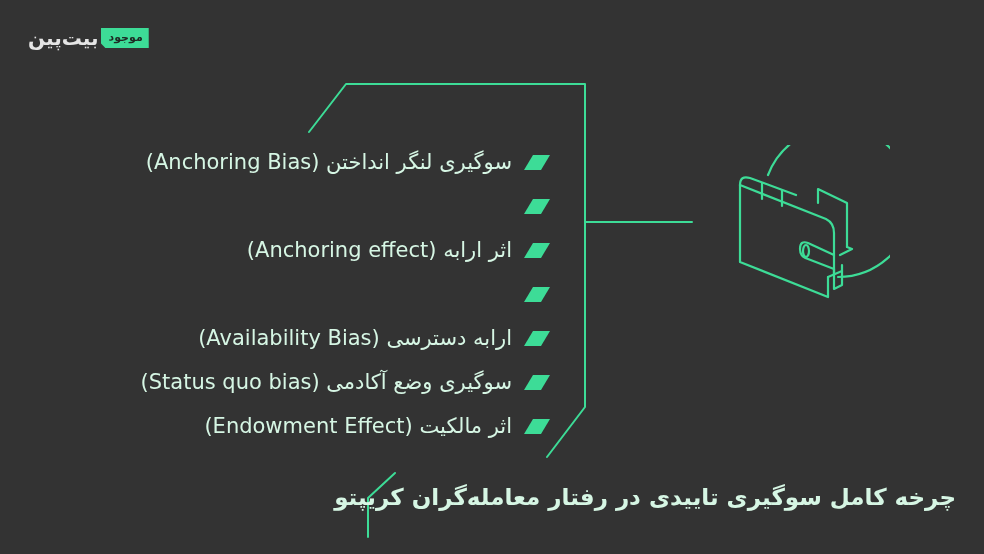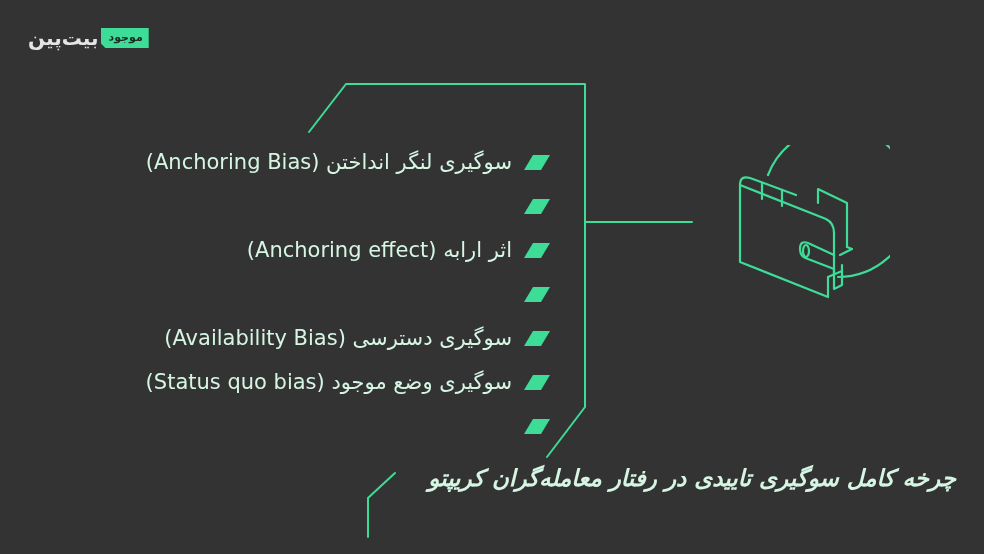--- a/index.html
+++ b/index.html
@@ -72,27 +72,26 @@
     }
     .item-text {
       font-size: 21px;
       color: #d6f6e4;
       white-space: nowrap;
       unicode-bidi: plaintext;
     }
     .caption {
       position: absolute;
       right: 28px;
-      top: 465px;
+      top: 484px;
       font-size: 23px;
       font-weight: bold;
       color: #d6f6e4;
       direction: rtl;
       white-space: nowrap;
-      font-style: italic;
     }
     .wallet {
       position: absolute;
       left: 730px;
       top: 145px;
     }
   </style>
 </head>
 <body>
 
@@ -129,32 +128,33 @@
   </li>
   <li>
     <svg class="bullet" viewBox="0 0 26 15">
         <polygon points="9,0 26,0 17,15 0,15" fill="#3ddc97"></polygon>
       </svg>
   </li>
   <li>
     <svg class="bullet" viewBox="0 0 26 15">
         <polygon points="9,0 26,0 17,15 0,15" fill="#3ddc97"></polygon>
       </svg>
-    <span class="item-text">سوگیری دسترسی (Availability Bias)</span>
+    <span class="item-text">ارابه دسترسی (Availability Bias)</span>
   </li>
   <li>
     <svg class="bullet" viewBox="0 0 26 15">
         <polygon points="9,0 26,0 17,15 0,15" fill="#3ddc97"></polygon>
       </svg>
-    <span class="item-text">سوگیری وضع موجود (Status quo bias)</span>
+    <span class="item-text">سوگیری وضع آکادمی (Status quo bias)</span>
   </li>
   <li>
     <svg class="bullet" viewBox="0 0 26 15">
         <polygon points="9,0 26,0 17,15 0,15" fill="#3ddc97"></polygon>
       </svg>
+    <span class="item-text">اثر مالکیت (Endowment Effect)</span>
   </li>
 </ul>
 
 <svg class="wallet" width="160" height="160" viewBox="0 0 160 160">
   <g stroke="#3ddc97" stroke-width="2.2" fill="none" stroke-linecap="round" stroke-linejoin="round">
 
     <path d="M 38 30 A 75 75 0 1 1 108 132"></path>
 
     <path d="M 10 40 Q 10 30 20 33 L 66 50"></path>
     <path d="M 32 38 L 32 54"></path>

